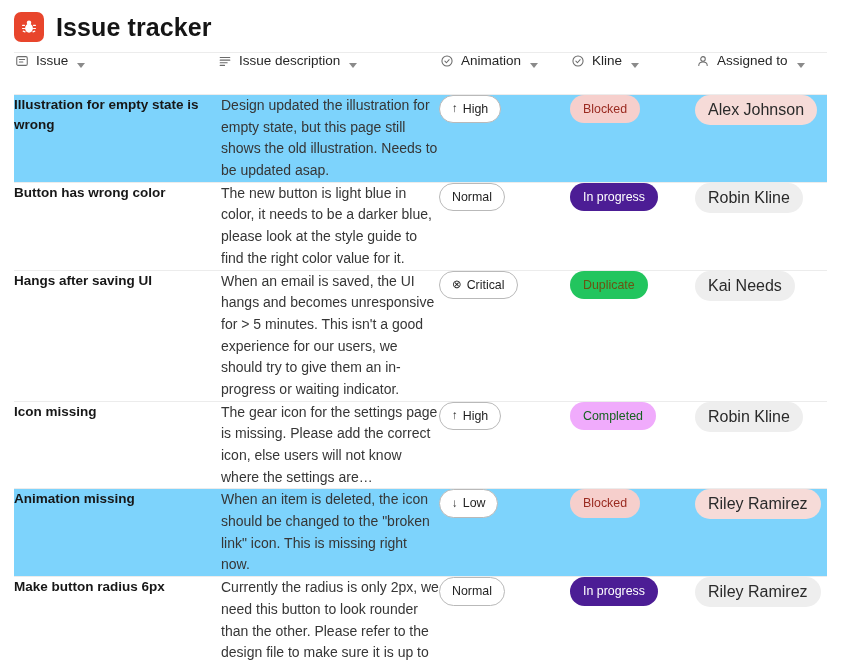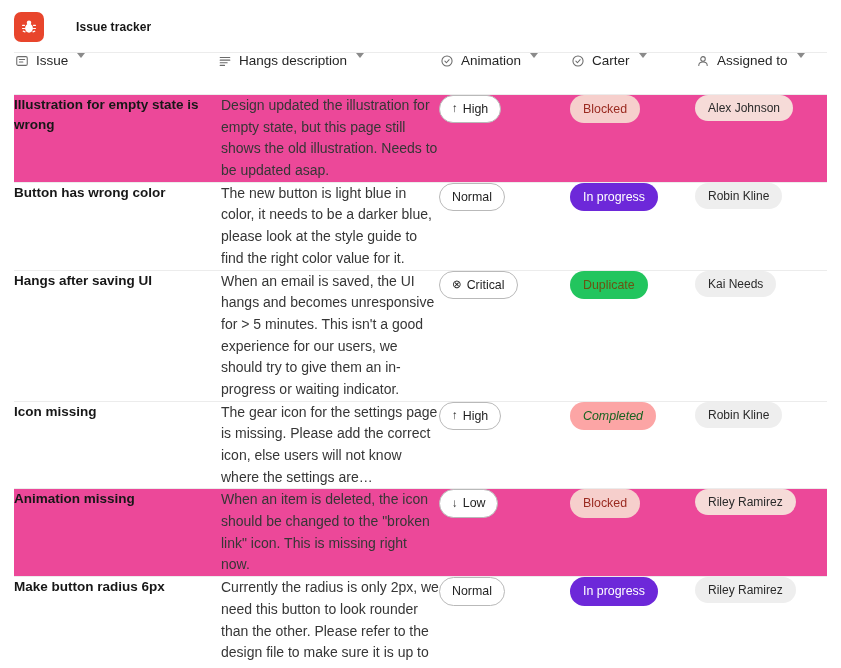--- a/index.html
+++ b/index.html
@@ -26,25 +26,24 @@
     height: 30px;
     border-radius: 7px;
     background: #e8452c;
     display: flex;
     align-items: center;
     justify-content: center;
     flex: 0 0 auto;
   }
   .app-logo svg { display: block; }
   .app-title {
-    font-size: 12px;
+    font-size: 25px;
     font-weight: bold;
     letter-spacing: 0.1px;
     color: #151515;
-    margin-left: 20px;
   }
 
   
   .table-wrap {
     padding: 0 14px;
   }
   table.issues {
     width: 813px;
     border-collapse: collapse;
     table-layout: fixed;
@@ -63,37 +62,37 @@
     font-weight: normal;
   }
   .col-issue   { width: 203px; }
   .col-desc    { width: 222px; }
   .col-prio    { width: 131px; }
   .col-status  { width: 125px; }
   .col-assign  { width: 132px; }
 
   .th-inner {
     display: flex;
-    align-items: flex-start;
+    align-items: flex-end;
     gap: 7px;
     color: #4a4a4a;
     font-size: 13.5px;
   }
   .th-label { color: #262626; font-size: 13.5px; }
   .th-icon { display: inline-flex; align-items: center; justify-content: center; width: 15px; height: 15px; color: #6b6b6b; }
   .caret {
     width: 0; height: 0;
     border-left: 4px solid transparent;
     border-right: 4px solid transparent;
     border-top: 5px solid #8a8a8a;
     margin-left: 2px;
   }
 
   tbody tr { background: #ffffff; }
-  tbody tr.flagged { background: #ec4899; }
+  tbody tr.flagged { background: #7dd3fc; }
 
   td.cell { padding: 14px 10px 16px 6px; }
   td.cell-prio, td.cell-status, td.cell-assign { padding: 13px 10px 16px 4px; }
 
   .issue-title {
     font-size: 13.5px;
     font-weight: bold;
     color: #171717;
     line-height: 1.45;
   }
@@ -117,29 +116,29 @@
   }
   .pill-outline {
     border: 1px solid #b9b9b9;
     background: #ffffff;
     color: #1f1f1f;
   }
   .pill-solid { border: 1px solid transparent; }
   .pill-icon { font-size: 11.5px; line-height: 1; display: inline-block; }
 
   .status-blocked    { background: #f6cfcc; color: #9a2a20; }
-  .status-inprogress { background: #6d28d9; color: #ffffff; }
+  .status-inprogress { background: #4c1d95; color: #ffffff; }
   .status-duplicate  { background: #22c55e; color: #6b5412; }
-  .status-completed  { background: #fca5a5; color: #16621f; font-style: italic; }
+  .status-completed  { background: #f0abfc; color: #16621f; }
 
   .assignee {
     display: inline-block;
     background: #eeeeee;
     border-radius: 999px;
-    font-size: 12px;
+    font-size: 16px;
     color: #2a2a2a;
     padding: 6px 13px;
     white-space: nowrap;
   }
   tr.flagged .assignee { background: #f6dbd8; }
 </style>
 </head>
 <body>
 
 <div class="app-header">
@@ -181,21 +180,21 @@
             <span class="caret"></span>
           </div>
         </th>
         <th>
           <div class="th-inner">
             <span class="th-icon">
               <svg width="14" height="14" viewBox="0 0 16 16" stroke="#6b6b6b" stroke-width="1.2" stroke-linecap="round">
                 <path d="M2.5 4h11M2.5 7h11M2.5 10h8M2.5 13h5"></path>
               </svg>
             </span>
-            <span class="th-label">Hangs description</span>
+            <span class="th-label">Issue description</span>
             <span class="caret"></span>
           </div>
         </th>
         <th>
           <div class="th-inner">
             <span class="th-icon">
               <svg width="14" height="14" viewBox="0 0 16 16" fill="none" stroke="#6b6b6b" stroke-width="1.2">
                 <circle cx="8" cy="8" r="5.8"></circle>
                 <path d="M5.6 8.2l1.7 1.8 3.2-3.5" stroke-linecap="round" stroke-linejoin="round"></path>
               </svg>
@@ -205,21 +204,21 @@
           </div>
         </th>
         <th>
           <div class="th-inner">
             <span class="th-icon">
               <svg width="14" height="14" viewBox="0 0 16 16" fill="none" stroke="#6b6b6b" stroke-width="1.2">
                 <circle cx="8" cy="8" r="5.8"></circle>
                 <path d="M5.6 8.2l1.7 1.8 3.2-3.5" stroke-linecap="round" stroke-linejoin="round"></path>
               </svg>
             </span>
-            <span class="th-label">Carter</span>
+            <span class="th-label">Kline</span>
             <span class="caret"></span>
           </div>
         </th>
         <th>
           <div class="th-inner">
             <span class="th-icon">
               <svg width="14" height="14" viewBox="0 0 16 16" fill="none" stroke="#6b6b6b" stroke-width="1.2">
                 <circle cx="8" cy="5.6" r="2.6"></circle>
                 <path d="M3.2 13c0-2.5 2.2-3.8 4.8-3.8S12.8 10.5 12.8 13" stroke-linecap="round"></path>
               </svg>

